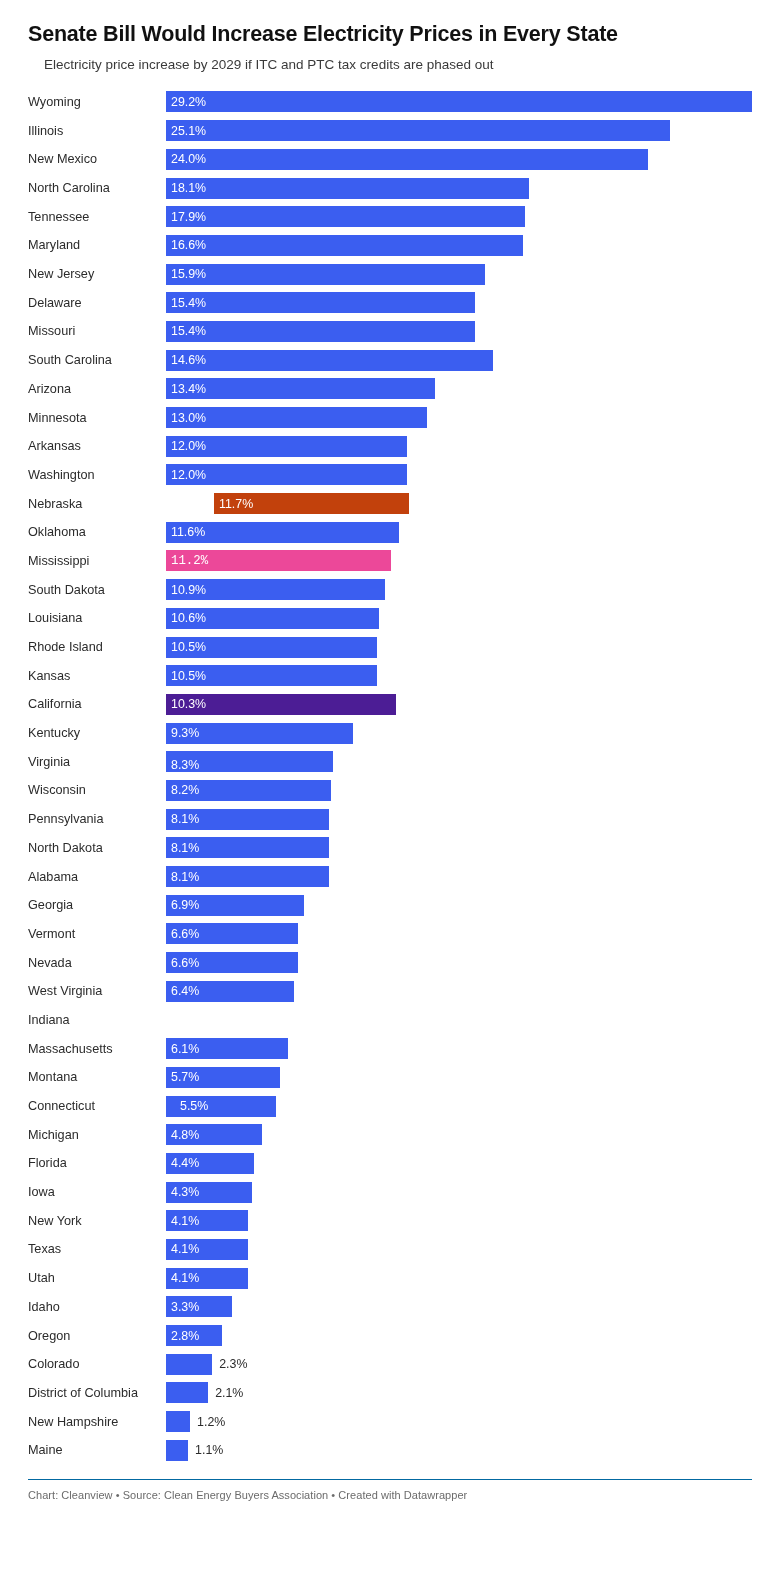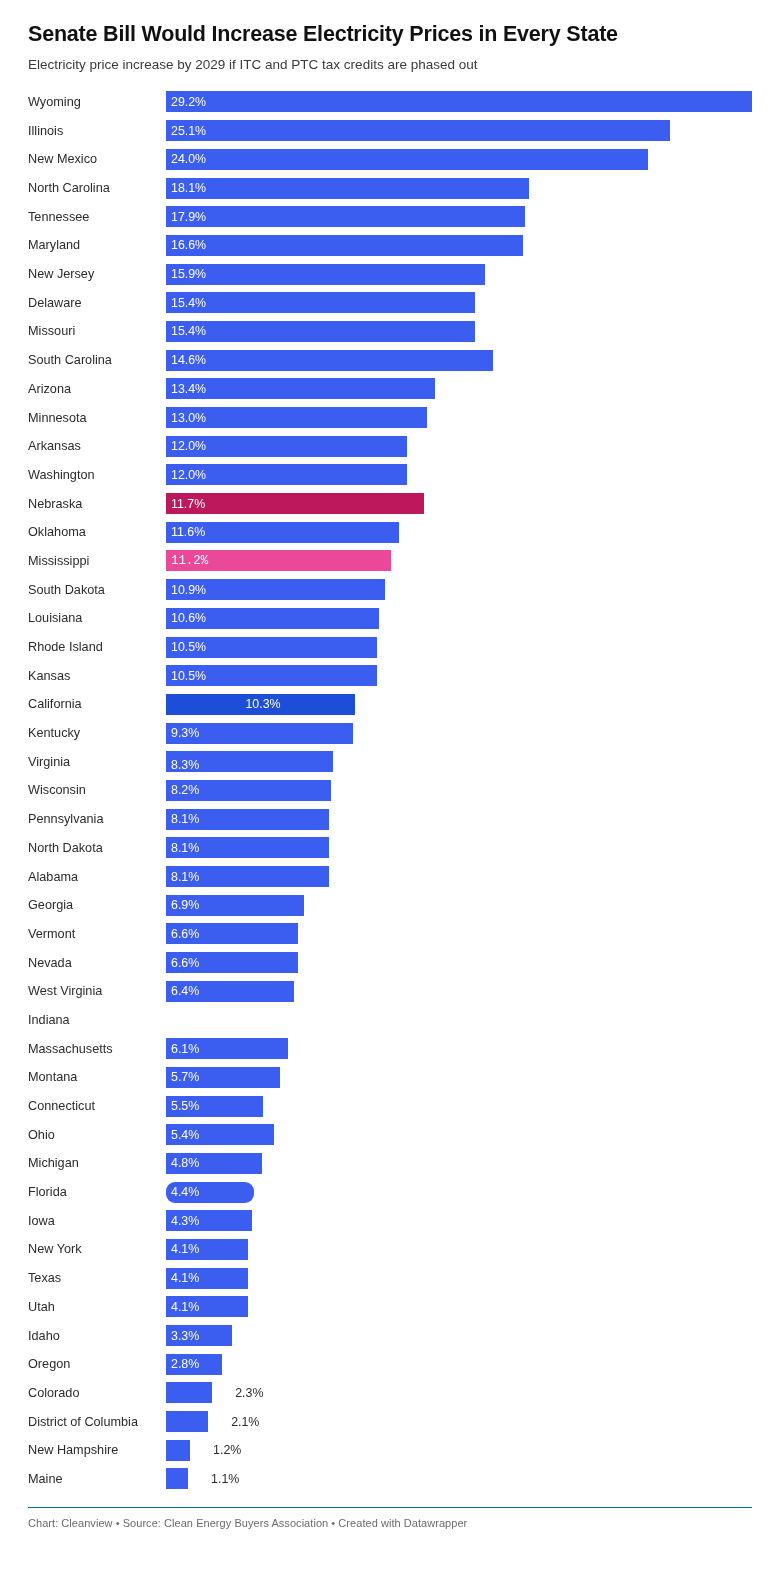--- a/index.html
+++ b/index.html
@@ -25,21 +25,21 @@
     font-size: 21.5px;
     font-weight: bold;
     letter-spacing: -0.2px;
     color: #111111;
     margin: 0 0 10px 0;
     line-height: 1.15;
   }
   #chart-subtitle {
     font-size: 13.5px;
     color: #3a3a3a;
-    margin: 0 0 14px 0;
+    margin: 0 0 14px 16px;
     line-height: 1.25;
     font-weight: normal;
   }
   #bars {
     width: 100%;
   }
   .bar-row {
     display: flex;
     align-items: center;
     height: 28.7px;
@@ -70,21 +70,21 @@
   }
   .bar-value-in {
     color: #ffffff;
     font-size: 12.4px;
     padding-left: 5px;
     white-space: nowrap;
   }
   .bar-value-out {
     color: #2b2b2b;
     font-size: 12.4px;
-    padding-left: 23px;
+    padding-left: 7px;
     white-space: nowrap;
   }
   #chart-footer {
     margin-top: 14px;
     font-size: 11px;
     color: #6b6b6b;
     border-top: 1px solid #0369a1;
     padding-top: 9px;
     letter-spacing: 0.05px;
   }
@@ -206,21 +206,21 @@
         <div class="bar-label">Washington</div>
         <div class="bar-track">
           <div class="bar-fill" style="width: 240.822px; background: rgb(59, 94, 240);">
             <span class="bar-value-in">12.0%</span>
           </div>
         </div>
       </div>
       <div class="bar-row">
         <div class="bar-label">Nebraska</div>
         <div class="bar-track">
-          <div class="bar-fill" style="width: 258px; background: #be185d;">
+          <div class="bar-fill" style="width: 195px; background: #c2410c; margin-left: 48px;">
             <span class="bar-value-in">11.7%</span>
           </div>
         </div>
       </div>
       <div class="bar-row">
         <div class="bar-label">Oklahoma</div>
         <div class="bar-track">
           <div class="bar-fill" style="width: 232.795px; background: rgb(59, 94, 240);">
             <span class="bar-value-in">11.6%</span>
           </div>
@@ -262,21 +262,21 @@
         <div class="bar-label">Kansas</div>
         <div class="bar-track">
           <div class="bar-fill" style="width: 210.719px; background: rgb(59, 94, 240);">
             <span class="bar-value-in">10.5%</span>
           </div>
         </div>
       </div>
       <div class="bar-row">
         <div class="bar-label">California</div>
         <div class="bar-track">
-          <div class="bar-fill" style="width: 189px; background: #1d4ed8; justify-content: center;">
+          <div class="bar-fill" style="width: 230px; background: #4c1d95;">
             <span class="bar-value-in">10.3%</span>
           </div>
         </div>
       </div>
       <div class="bar-row">
         <div class="bar-label">Kentucky</div>
         <div class="bar-track">
           <div class="bar-fill" style="width: 186.637px; background: rgb(59, 94, 240);">
             <span class="bar-value-in">9.3%</span>
           </div>
@@ -369,45 +369,37 @@
         <div class="bar-label">Montana</div>
         <div class="bar-track">
           <div class="bar-fill" style="width: 114.39px; background: rgb(59, 94, 240);">
             <span class="bar-value-in">5.7%</span>
           </div>
         </div>
       </div>
       <div class="bar-row">
         <div class="bar-label">Connecticut</div>
         <div class="bar-track">
-          <div class="bar-fill" style="width: 97px; background: rgb(59, 94, 240);">
+          <div class="bar-fill" style="width: 110px; background: rgb(59, 94, 240); padding-left: 9px;">
             <span class="bar-value-in">5.5%</span>
-          </div>
-        </div>
-      </div>
-      <div class="bar-row">
-        <div class="bar-label">Ohio</div>
-        <div class="bar-track">
-          <div class="bar-fill" style="width: 108.37px; background: rgb(59, 94, 240);">
-            <span class="bar-value-in">5.4%</span>
           </div>
         </div>
       </div>
       <div class="bar-row">
         <div class="bar-label">Michigan</div>
         <div class="bar-track">
           <div class="bar-fill" style="width: 96.3288px; background: rgb(59, 94, 240);">
             <span class="bar-value-in">4.8%</span>
           </div>
         </div>
       </div>
       <div class="bar-row">
         <div class="bar-label">Florida</div>
         <div class="bar-track">
-          <div class="bar-fill" style="width: 88.3014px; background: rgb(59, 94, 240); border-radius: 9px;">
+          <div class="bar-fill" style="width: 88.3014px; background: rgb(59, 94, 240);">
             <span class="bar-value-in">4.4%</span>
           </div>
         </div>
       </div>
       <div class="bar-row">
         <div class="bar-label">Iowa</div>
         <div class="bar-track">
           <div class="bar-fill" style="width: 86.2945px; background: rgb(59, 94, 240);">
             <span class="bar-value-in">4.3%</span>
           </div>

